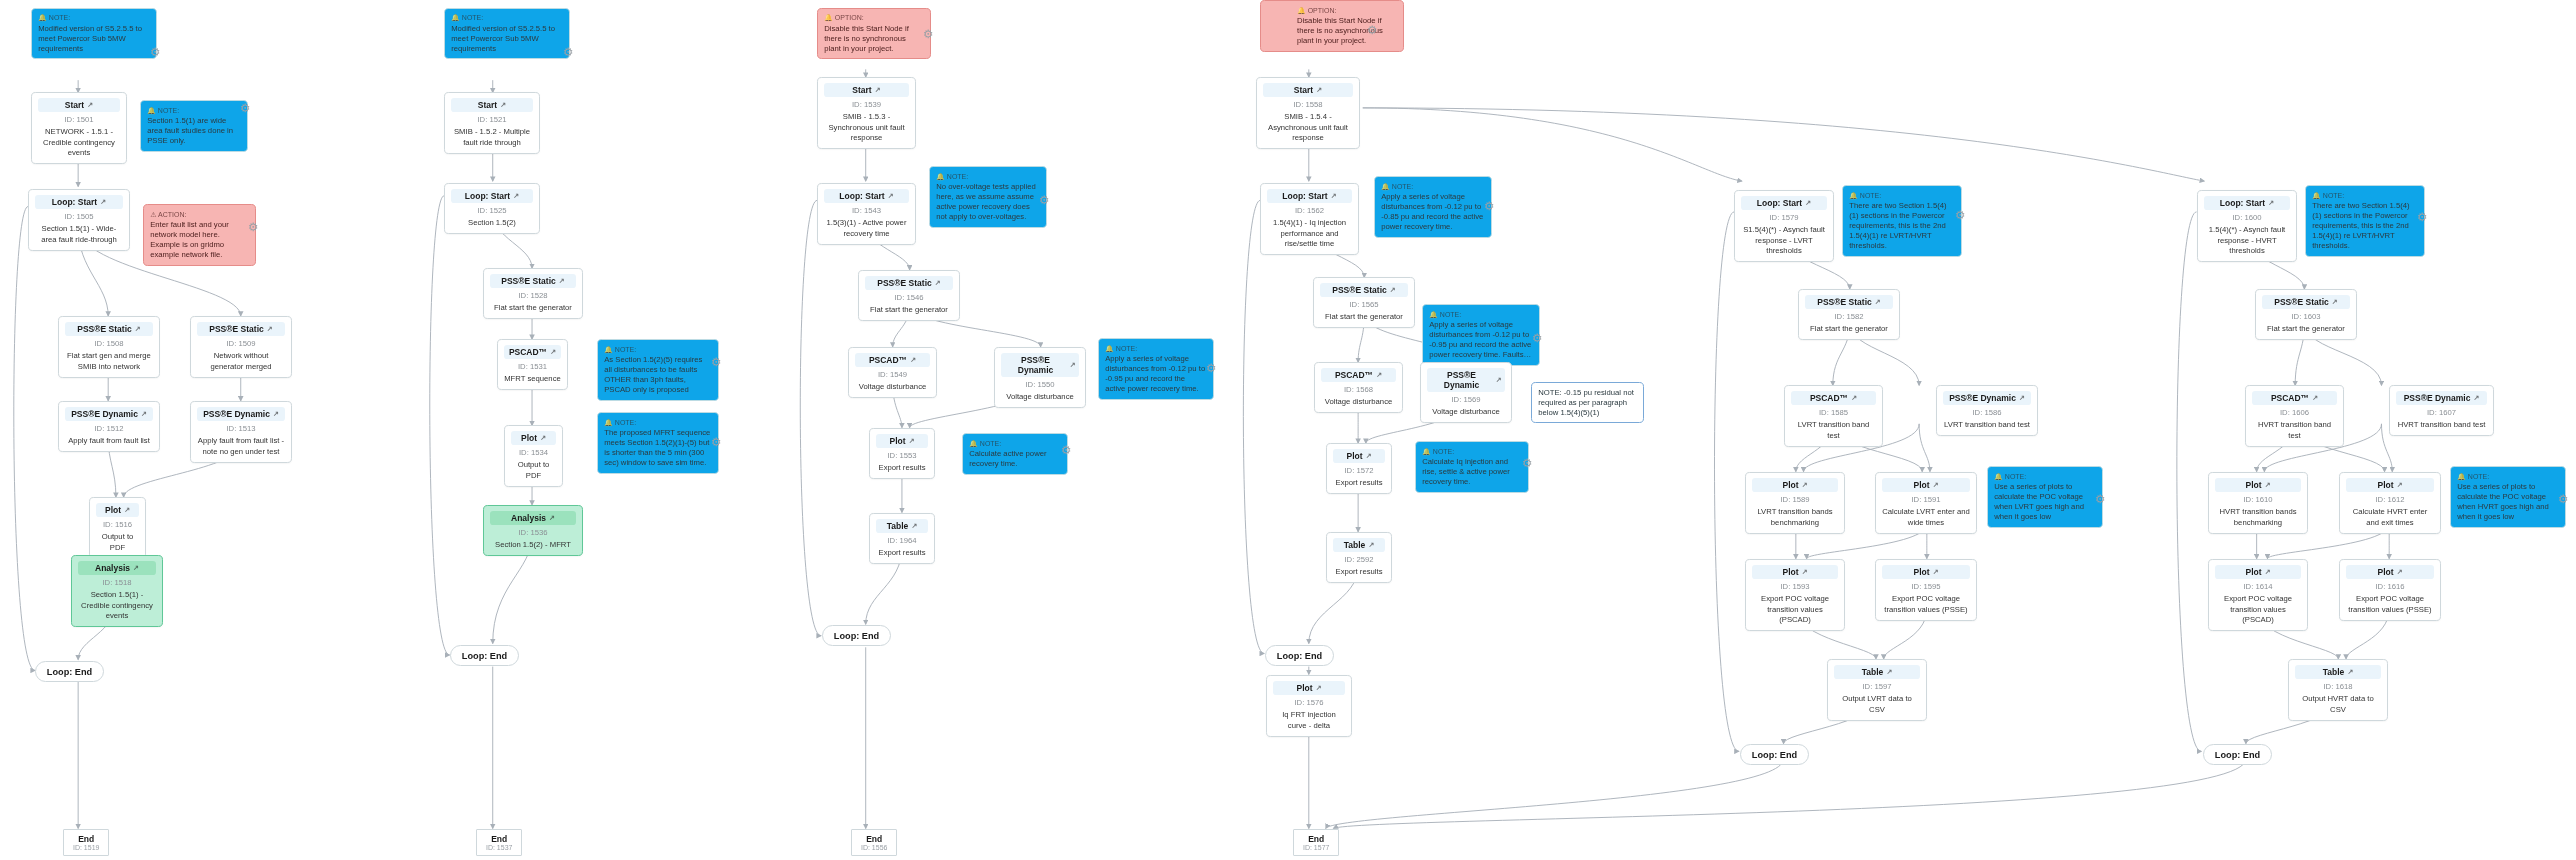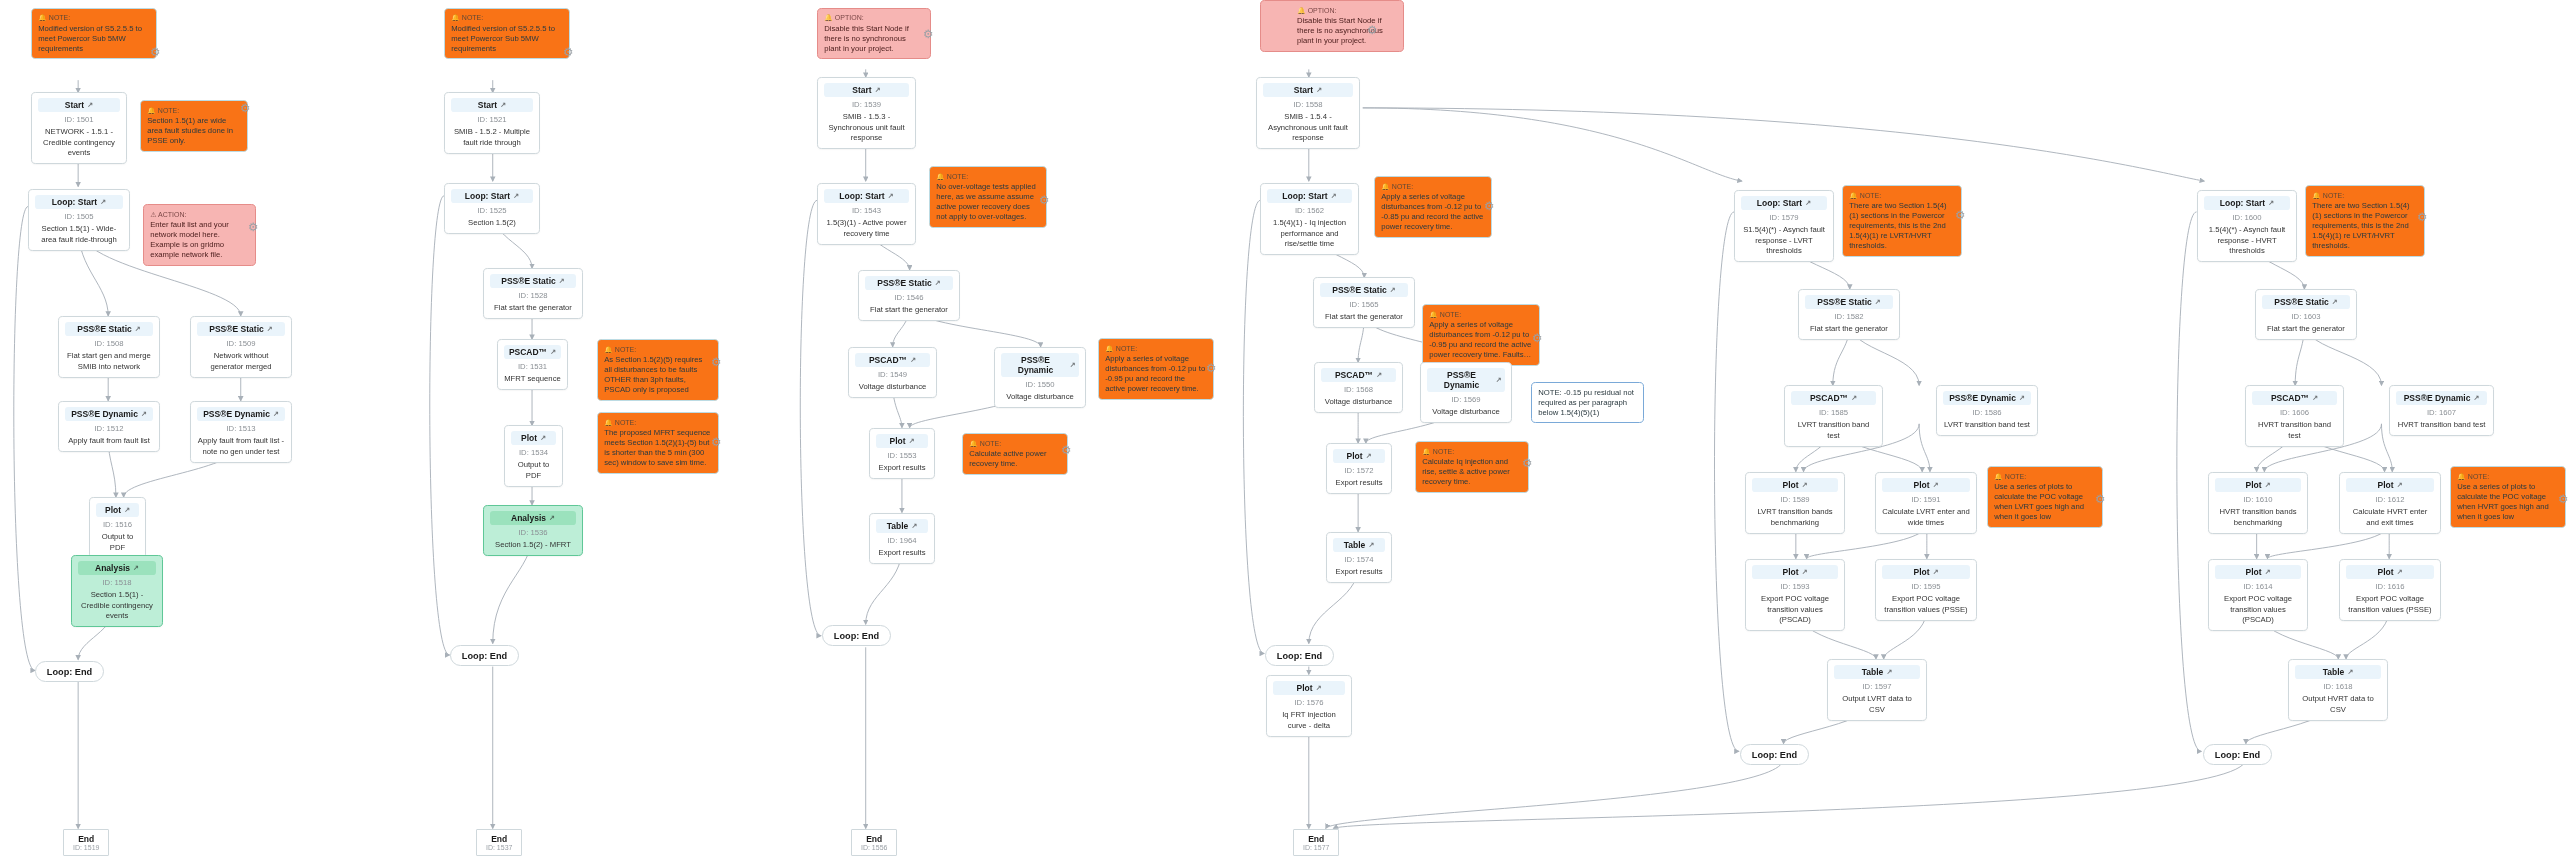--- a/index.html
+++ b/index.html
@@ -68,21 +68,21 @@
     position: absolute;
     background: #ffffff;
     border: 0.8px solid #cfd8dc;
     border-radius: 1px;
     padding: 3.9px 6.2px;
     text-align: center;
     font-size: 8.5px;
   }
   .note {
     position: absolute;
-    background: #f97316;
+    background: #0ea5e9;
     border: 0.8px solid #bcdbe3;
     border-radius: 4.6px;
     padding: 4.6px 6.2px;
     font-size: 7.7px;
     line-height: 1.3;
     color: #2b3a40;
   }
   .note .tag {
     font-size: 7px;
     opacity: .75;
@@ -484,21 +484,21 @@
   <div class="desc">Export results</div>
 </div>
 <div class="note" style="left:1415px; top:441px; width:100px;"><span class="tag">🔔 NOTE:</span><span>Calculate Iq injection and rise, settle &amp; active power recovery time.</span></div>
 <span class="gear" style="left:1522px; top:456px;">⚙</span>
 
 <div class="node" style="left:1326px; top:532px; width:66px;">
   <div class="head">
         <span>Table</span>
         <span class="open">↗</span>
       </div>
-  <div class="sub">ID: 1574</div>
+  <div class="sub">ID: 2592</div>
   <div class="desc">Export results</div>
 </div>
 
 <div class="loopEnd" style="left:1265px; top:645px;">Loop: End</div>
 
 <div class="node" style="left:1266px; top:675px; width:86px;">
   <div class="head">
         <span>Plot</span>
         <span class="open">↗</span>
       </div>

